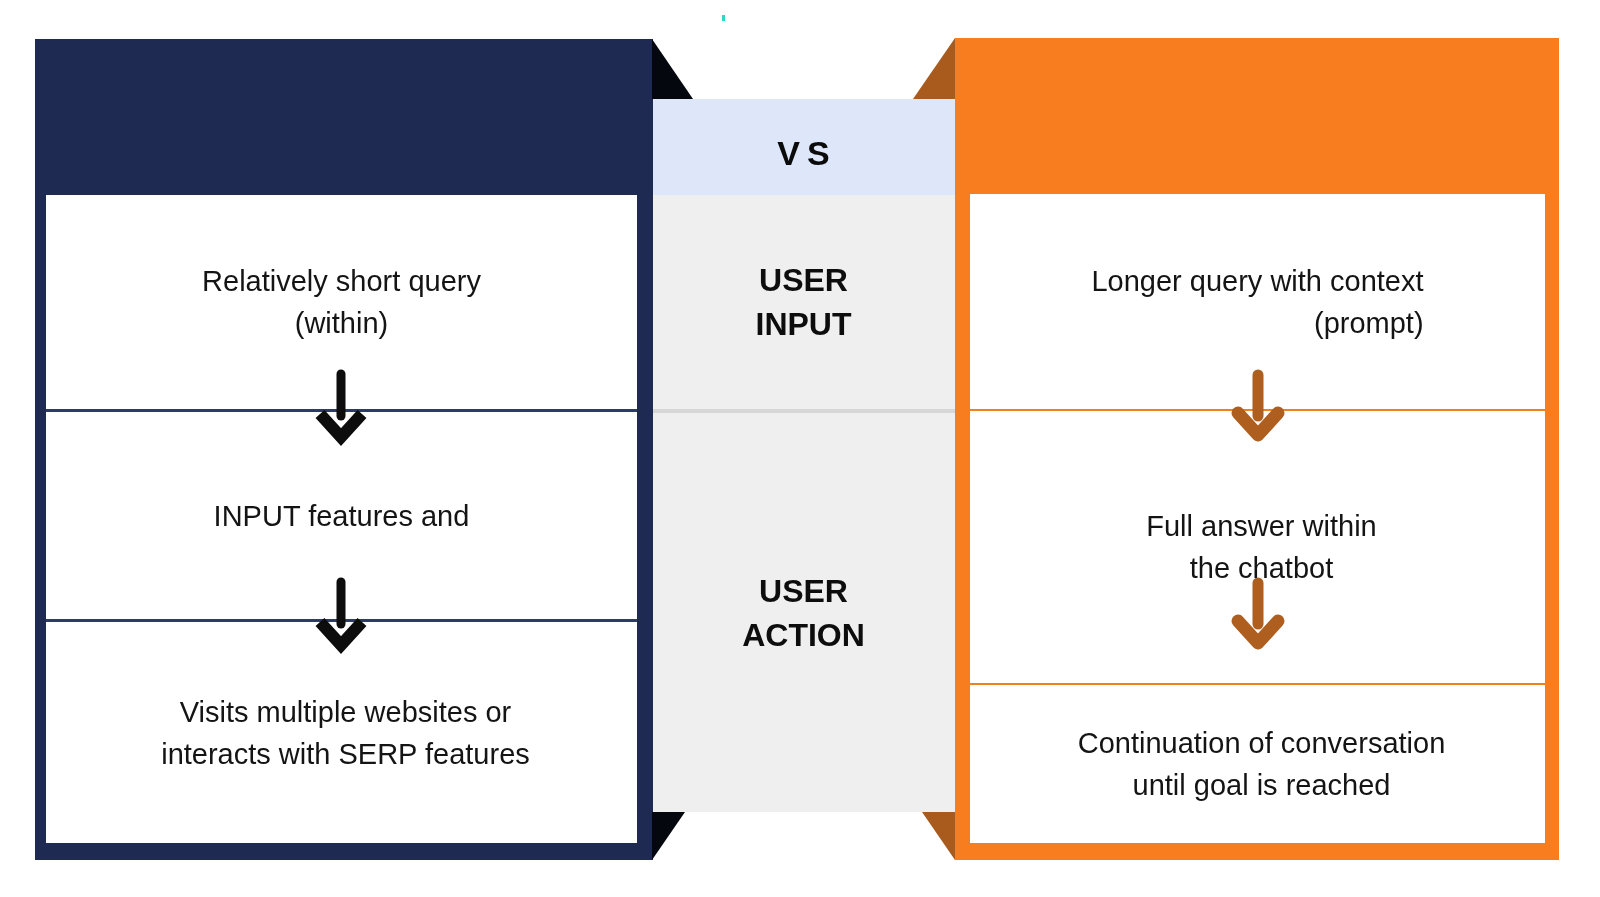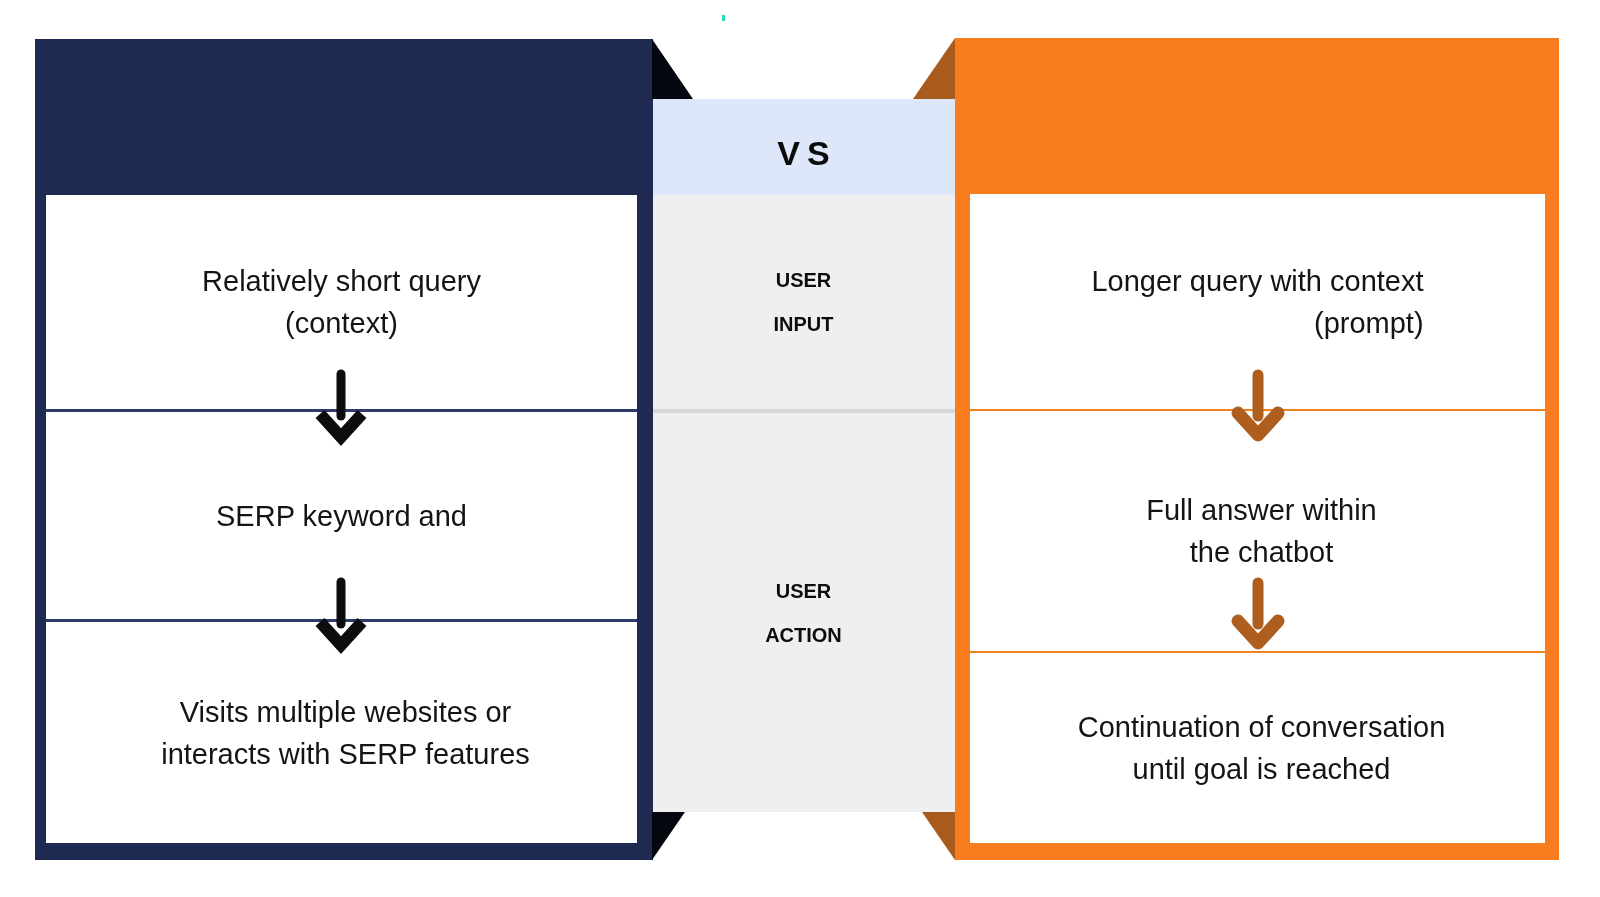--- a/index.html
+++ b/index.html
@@ -35,35 +35,35 @@
   .center-band{
     position:absolute;left:652px;top:195px;width:303px;height:617px;
     background:var(--center-band-bg);z-index:1;
     display:flex;flex-direction:column;
   }
   .center-row{display:flex;align-items:center;justify-content:center;}
   .center-row.r1{height:214px;}
   .center-row.r2{height:209px;}
   .center-row.r3{flex:1;}
   .center-label{
-    font-size:20px;font-weight:700;line-height:44px;text-align:center;color:#0d0d0d;
+    font-size:32px;font-weight:700;line-height:44px;text-align:center;color:#0d0d0d;
   }
   .center-divider{height:2px;background:var(--center-divider);}
   
   .panel{position:absolute;z-index:2;}
   .panel.left{left:35px;top:39px;width:618px;height:821px;background:var(--navy);}
   .panel.right{left:955px;top:38px;width:604px;height:822px;background:var(--orange);}
   .panel-inner{position:absolute;background:var(--panel-bg);display:flex;flex-direction:column;}
   .panel.left  .panel-inner{left:11px;top:156px;width:591px;height:648px;}
   .panel.right .panel-inner{left:15px;top:156px;width:575px;height:649px;}
   .panel-row{display:flex;align-items:center;justify-content:center;text-align:center;}
   .panel.left  .panel-row.r1{height:214px;}
   .panel.left  .panel-row.r2{height:207px;}
   .panel.right .panel-row.r1{height:215px;text-align:right;}
-  .panel.right .panel-row.r2{height:240px;padding-left:8px;}
+  .panel.right .panel-row.r2{height:272px;padding-left:8px;}
   .panel-row.r3{flex:1;padding-left:8px;}
   .panel-divider{flex:none;}
   .panel.left  .panel-divider{height:3px;background:var(--navy-line);}
   .panel.right .panel-divider{height:2px;background:var(--orange-line);}
   .cell-text{font-size:29px;line-height:42px;color:var(--text);}
   
   .arrow{position:absolute;z-index:4;}
   .arrow.black{color:var(--arrow-black);}
   .arrow.brown{color:var(--arrow-brown);}
   .fold{position:absolute;z-index:3;display:block;}
@@ -111,27 +111,27 @@
     </svg>
   <svg class="fold" style="left:922px;top:812px" width="33" height="48">
       <polygon class="brown" points="0,0 33,0 33,48"></polygon>
     </svg>
 
   <div class="panel left">
     <div class="panel-inner">
       <div class="panel-row r1">
         <div class="cell-text">
           <div>Relatively short query</div>
-          <div>(context)</div>
+          <div>(within)</div>
         </div>
       </div>
       <div class="panel-divider"></div>
       <div class="panel-row r2">
         <div class="cell-text">
-          <div>SERP keyword and</div>
+          <div>INPUT features and</div>
         </div>
       </div>
       <div class="panel-divider"></div>
       <div class="panel-row r3">
         <div class="cell-text">
           <div>Visits multiple websites or</div>
           <div>interacts with SERP features</div>
         </div>
       </div>
     </div>

